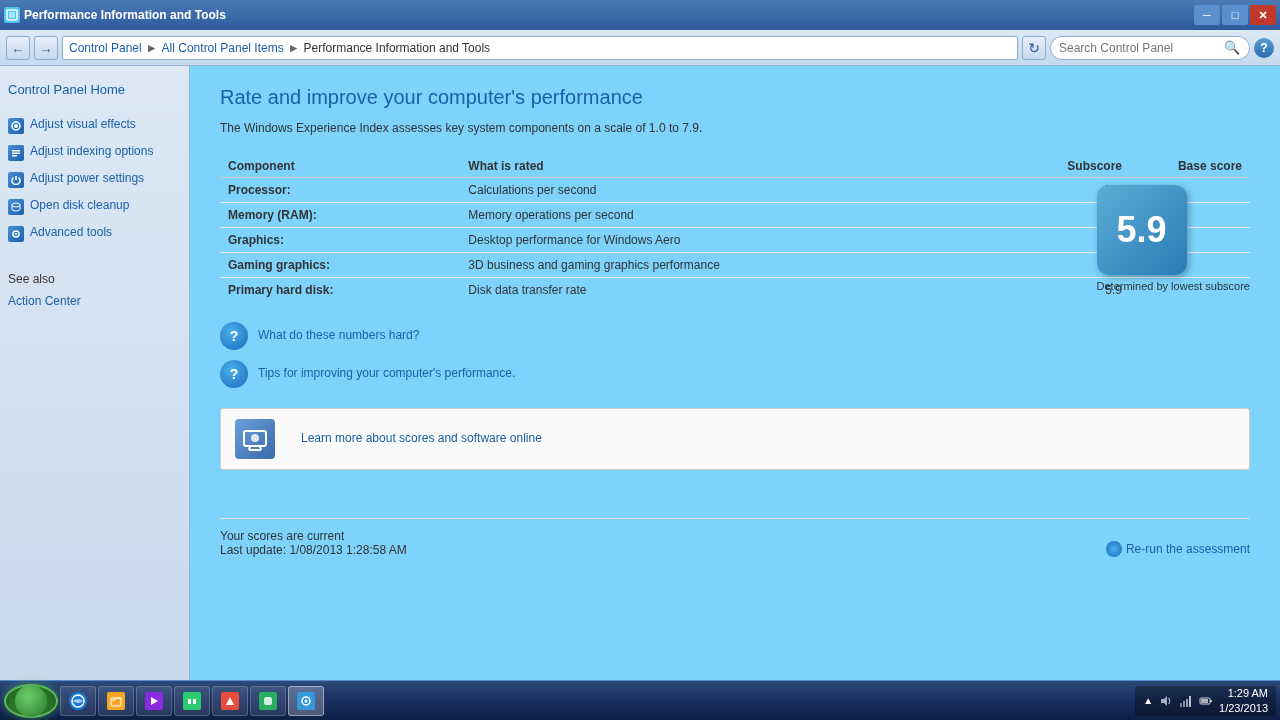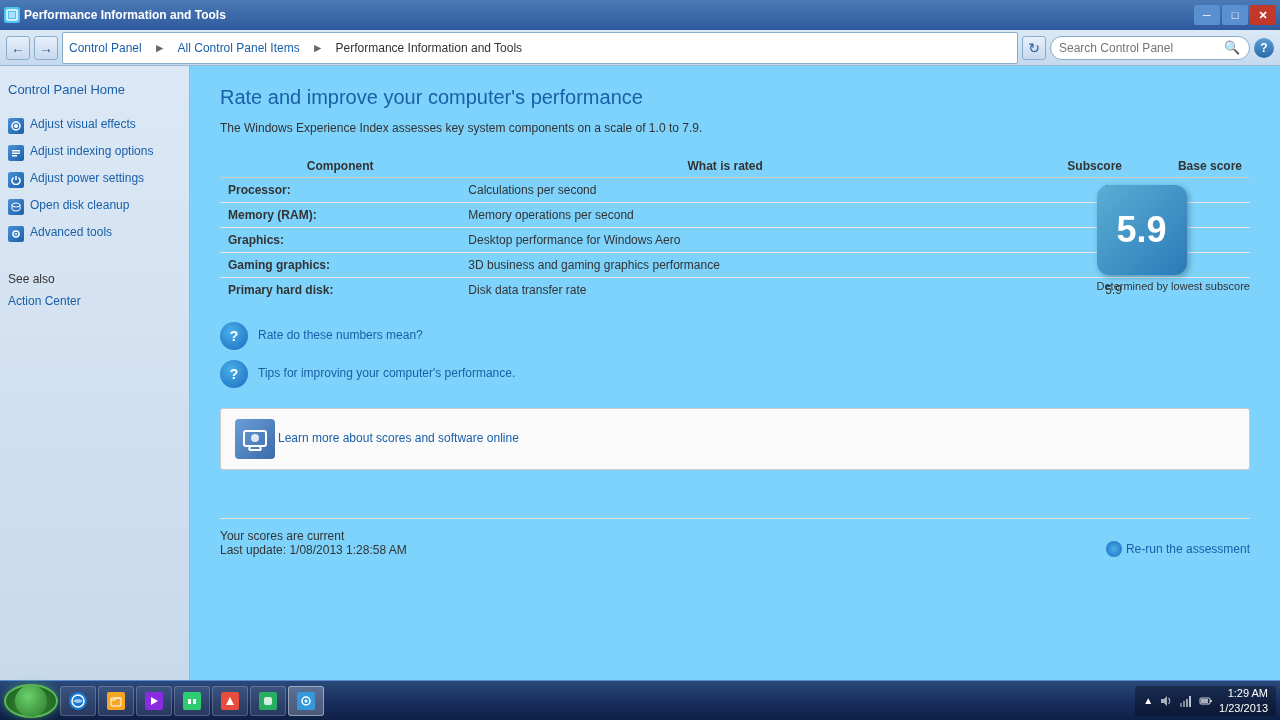--- a/index.html
+++ b/index.html
@@ -35,23 +35,23 @@
       align-items: center;
       padding: 0 6px;
       gap: 4px;
     }
     .nav-btn {
       width: 24px; height: 24px; background: linear-gradient(to bottom, #e8f0fa, #c8d8ee);
       border: 1px solid #8aaccc; border-radius: 3px; cursor: pointer;
       display: flex; align-items: center; justify-content: center; font-size: 14px; color: #2a5a9e;
     }
     .address-path {
-      flex: 1; height: 32px; background: white; border: 1px solid #8aaccc; border-radius: 2px;
+      flex: 1; height: 24px; background: white; border: 1px solid #8aaccc; border-radius: 2px;
       display: flex; align-items: center; padding: 0 6px; font-size: 12px; color: #333;
-      gap: 10px;
+      gap: 2px;
     }
     .path-sep { color: #666; margin: 0 2px; }
     .path-link { color: #1a5fa8; text-decoration: none; cursor: pointer; }
     .refresh-btn {
       width: 24px; height: 24px; background: linear-gradient(to bottom, #e8f0fa, #c8d8ee);
       border: 1px solid #8aaccc; border-radius: 3px; cursor: pointer;
       display: flex; align-items: center; justify-content: center; font-size: 14px; color: #2a5a9e;
     }
     .search-box {
       width: 200px; height: 24px; border: 1px solid #8aaccc; border-radius: 12px;
@@ -106,21 +106,21 @@
       overflow-y: auto;
     }
     .page-title {
       font-size: 20px; color: #1a5fa8; font-weight: normal; margin-bottom: 12px;
     }
     .page-subtitle { font-size: 12px; color: #333; margin-bottom: 20px; }
 
     
     .scores-table { width: 100%; border-collapse: collapse; margin-bottom: 20px; }
     .scores-table th {
-      text-align: center; padding: 4px 8px; font-size: 12px; font-weight: bold;
+      text-align: left; padding: 4px 8px; font-size: 12px; font-weight: bold;
       border-bottom: 1px solid #ccc; color: #333;
     }
     .scores-table th.right { text-align: right; }
     .scores-table td { padding: 5px 8px; font-size: 12px; color: #333; vertical-align: top; }
     .scores-table td.subscore { text-align: right; }
     .scores-table tr:not(:last-child) td { border-bottom: 1px solid #e8e8e8; }
     .component-name { font-weight: bold; text-align: right; }
     .score-circle {
       width: 90px; height: 90px;
       background: linear-gradient(135deg, #5baed4, #2a7ab8);
@@ -139,21 +139,21 @@
       width: 28px; height: 28px; border-radius: 50%;
       background: radial-gradient(circle at 40% 35%, #4ab0e8, #1a6abf);
       display: flex; align-items: center; justify-content: center;
       color: white; font-size: 14px; font-weight: bold; flex-shrink: 0;
     }
     .link-text { color: #1a5fa8; text-decoration: none; font-size: 12px; cursor: pointer; line-height: 1.3; }
 
     
     .online-section {
       border: 1px solid #ccc; border-radius: 3px; padding: 10px 14px;
-      display: flex; align-items: center; gap: 3px; margin-bottom: 20px;
+      display: flex; align-items: center; gap: 26px; margin-bottom: 20px;
       background: #fafafa;
     }
     .online-icon {
       width: 40px; height: 40px; flex-shrink: 0;
       background: linear-gradient(135deg, #6a9fd8, #3a6aaa);
       border-radius: 4px; display: flex; align-items: center; justify-content: center;
     }
 
     
     .status-row {
@@ -360,21 +360,21 @@
             <span>5.9</span>
           </div>
           <div class="score-determined">Determined by lowest subscore</div>
         </div>
       </div>
     </div>
 
     <div class="links-section" style="margin-top:16px;">
       <div class="link-row">
         <div class="link-question-icon">?</div>
-        <a class="link-text">Rate do these numbers mean?</a>
+        <a class="link-text">What do these numbers hard?</a>
       </div>
       <div class="link-row">
         <div class="link-question-icon">?</div>
         <a class="link-text">Tips for improving your computer's performance.</a>
       </div>
     </div>
 
     <div style="display:flex; align-items:center; gap:20px; margin-bottom:16px;">
       <div class="online-section" style="flex:1;">
         <div class="online-icon">

